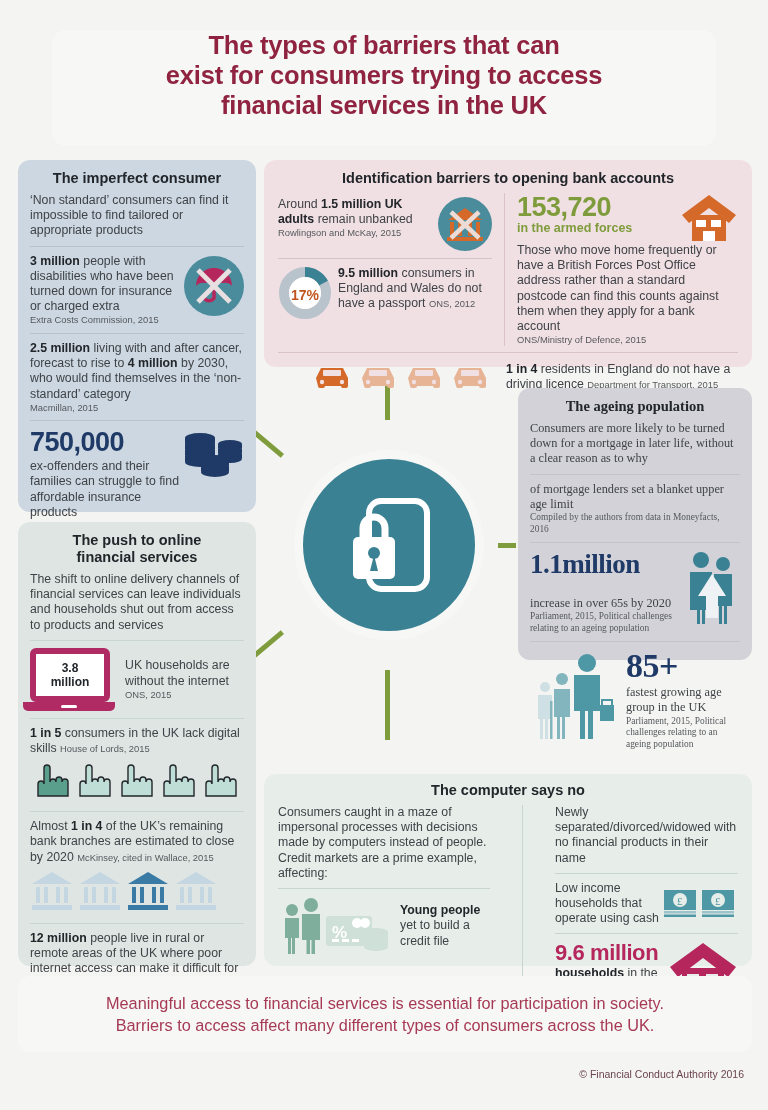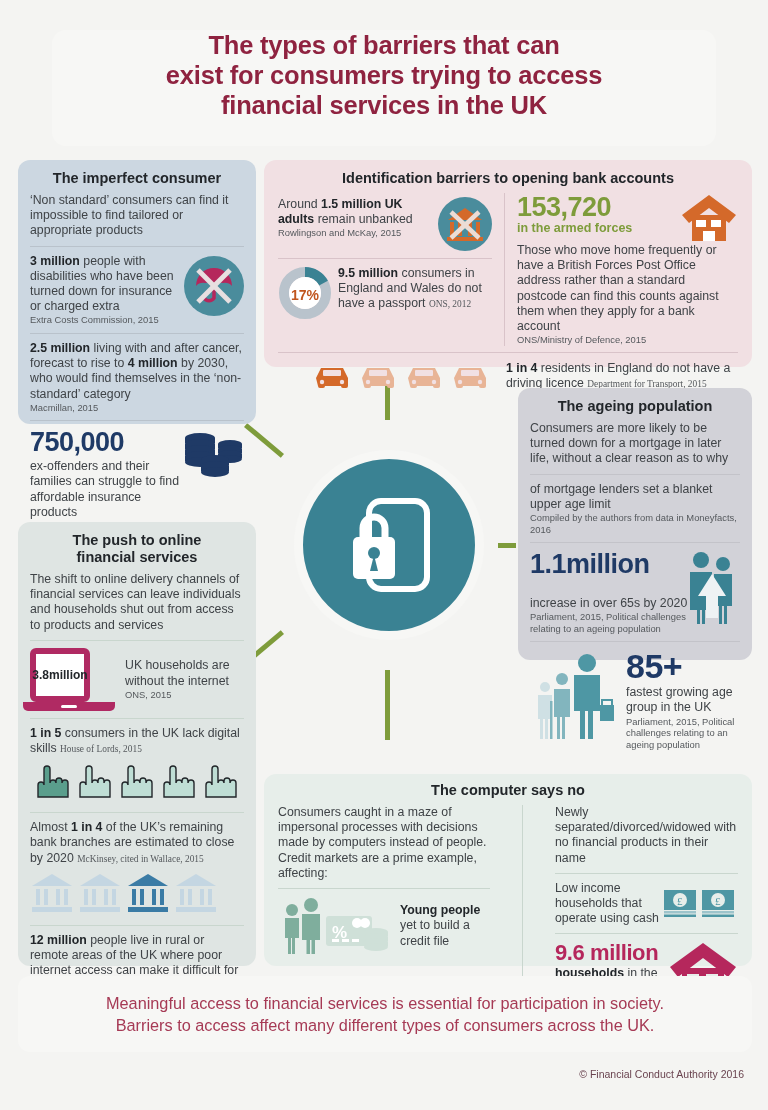--- a/index.html
+++ b/index.html
@@ -33,34 +33,34 @@
   }
   .body-txt{font-size:12.3px;line-height:15.2px;color:#3f4347;}
   .b{font-weight:bold;color:#22262a;}
   .src{font-size:9.4px;line-height:11.5px;color:#55595d;}
   .hr{height:1px;background:#b9c2cb;margin:7px 0 7px 0;border:0;}
   .hr-pink{height:1px;background:#d9c3c9;margin:7px 0;border:0;}
   .hr-grey{height:1px;background:#c3c3c9;margin:7px 0;border:0;}
   .hr-green{height:1px;background:#c9d6ce;margin:7px 0;border:0;}
 
   
-  #panel-imperfect{left:18px;top:160px;width:238px;height:264px;background:#ccd7e1;padding:10px 12px 0 12px;box-sizing:border-box;}
+  #panel-imperfect{left:18px;top:160px;width:238px;height:352px;background:#ccd7e1;padding:10px 12px 0 12px;box-sizing:border-box;}
   .bignum-navy{font-size:27px;line-height:29px;font-weight:bold;color:#1f3a66;letter-spacing:-0.5px;}
 
   
   #panel-ident{left:264px;top:160px;width:488px;height:207px;background:#f1e0e3;padding:10px 14px 0 14px;box-sizing:border-box;}
   .ident-cols{display:flex;}
   .ident-left{width:214px;}
   .ident-div{width:1px;background:#d9c3c9;margin:0 12px;}
   .ident-right{flex:1;}
   .bignum-green{font-size:27px;line-height:28px;font-weight:bold;color:#7e9c3b;letter-spacing:-0.5px;}
   .sub-green{font-size:12.5px;font-weight:bold;color:#7e9c3b;line-height:15px;}
 
   
-  #panel-ageing{left:518px;top:388px;width:234px;height:272px;background:#d2d2d8;padding:10px 12px 8px 12px;box-sizing:border-box;}
+  #panel-ageing{left:518px;top:388px;width:234px;height:272px;background:#d2d2d8;padding:10px 12px 8px 12px;box-sizing:border-box;font-family:Liberation Serif, serif;}
 
   
   #panel-online{left:18px;top:522px;width:238px;height:444px;background:#dfe5e3;padding:10px 12px 0 12px;box-sizing:border-box;}
 
   
   #panel-computer{left:264px;top:774px;width:488px;height:192px;background:#e7eeea;padding:8px 14px 0 14px;box-sizing:border-box;}
   .comp-cols{display:flex;gap:20px;}
   .comp-left{width:212px;}
   .comp-div{width:1px;background:#c9d6ce;margin:0 12px;}
   .comp-right{flex:1;}
@@ -90,28 +90,28 @@
   
   .row{display:flex;align-items:flex-start;}
   .pct-wrap{position:relative;display:inline-block;}
   .pct-txt{
     position:absolute;left:0;top:0;width:100%;height:100%;
     display:flex;align-items:center;justify-content:center;
     font-size:16px;font-weight:bold;color:#c0561f;
   }
   .pct-txt.small{font-size:14px;}
   .laptop{
-    width:60px;height:54px;border:6px solid #b02a63;border-radius:6px;
+    width:80px;height:54px;border:6px solid #b02a63;border-radius:6px;
     display:flex;align-items:center;justify-content:center;
-    flex-direction:row;background:#ffffff;box-sizing:border-box;
+    flex-direction:column;background:#ffffff;box-sizing:border-box;
   }
   .laptop-base{width:92px;height:9px;background:#b02a63;border-radius:0 0 5px 5px;margin-left:-7px;position:relative;}
   .laptop-base:after{content:"";position:absolute;left:38px;top:3px;width:16px;height:3px;background:#ffffff;border-radius:2px;}
   .laptop-txt{font-size:12px;font-weight:bold;color:#22262a;line-height:14px;text-align:center;}
-  .inline-src{font-size:9.4px;color:#55595d;font-weight:normal;font-family:Liberation Serif, serif;}
+  .inline-src{font-size:9.4px;color:#55595d;font-weight:normal;}
 </style>
 </head>
 <body>
 
 <div class="page">
 
   <div class="header">
     <h1>
       <span>The types of barriers that can</span><br>
       <span>exist for consumers trying to access</span><br>

